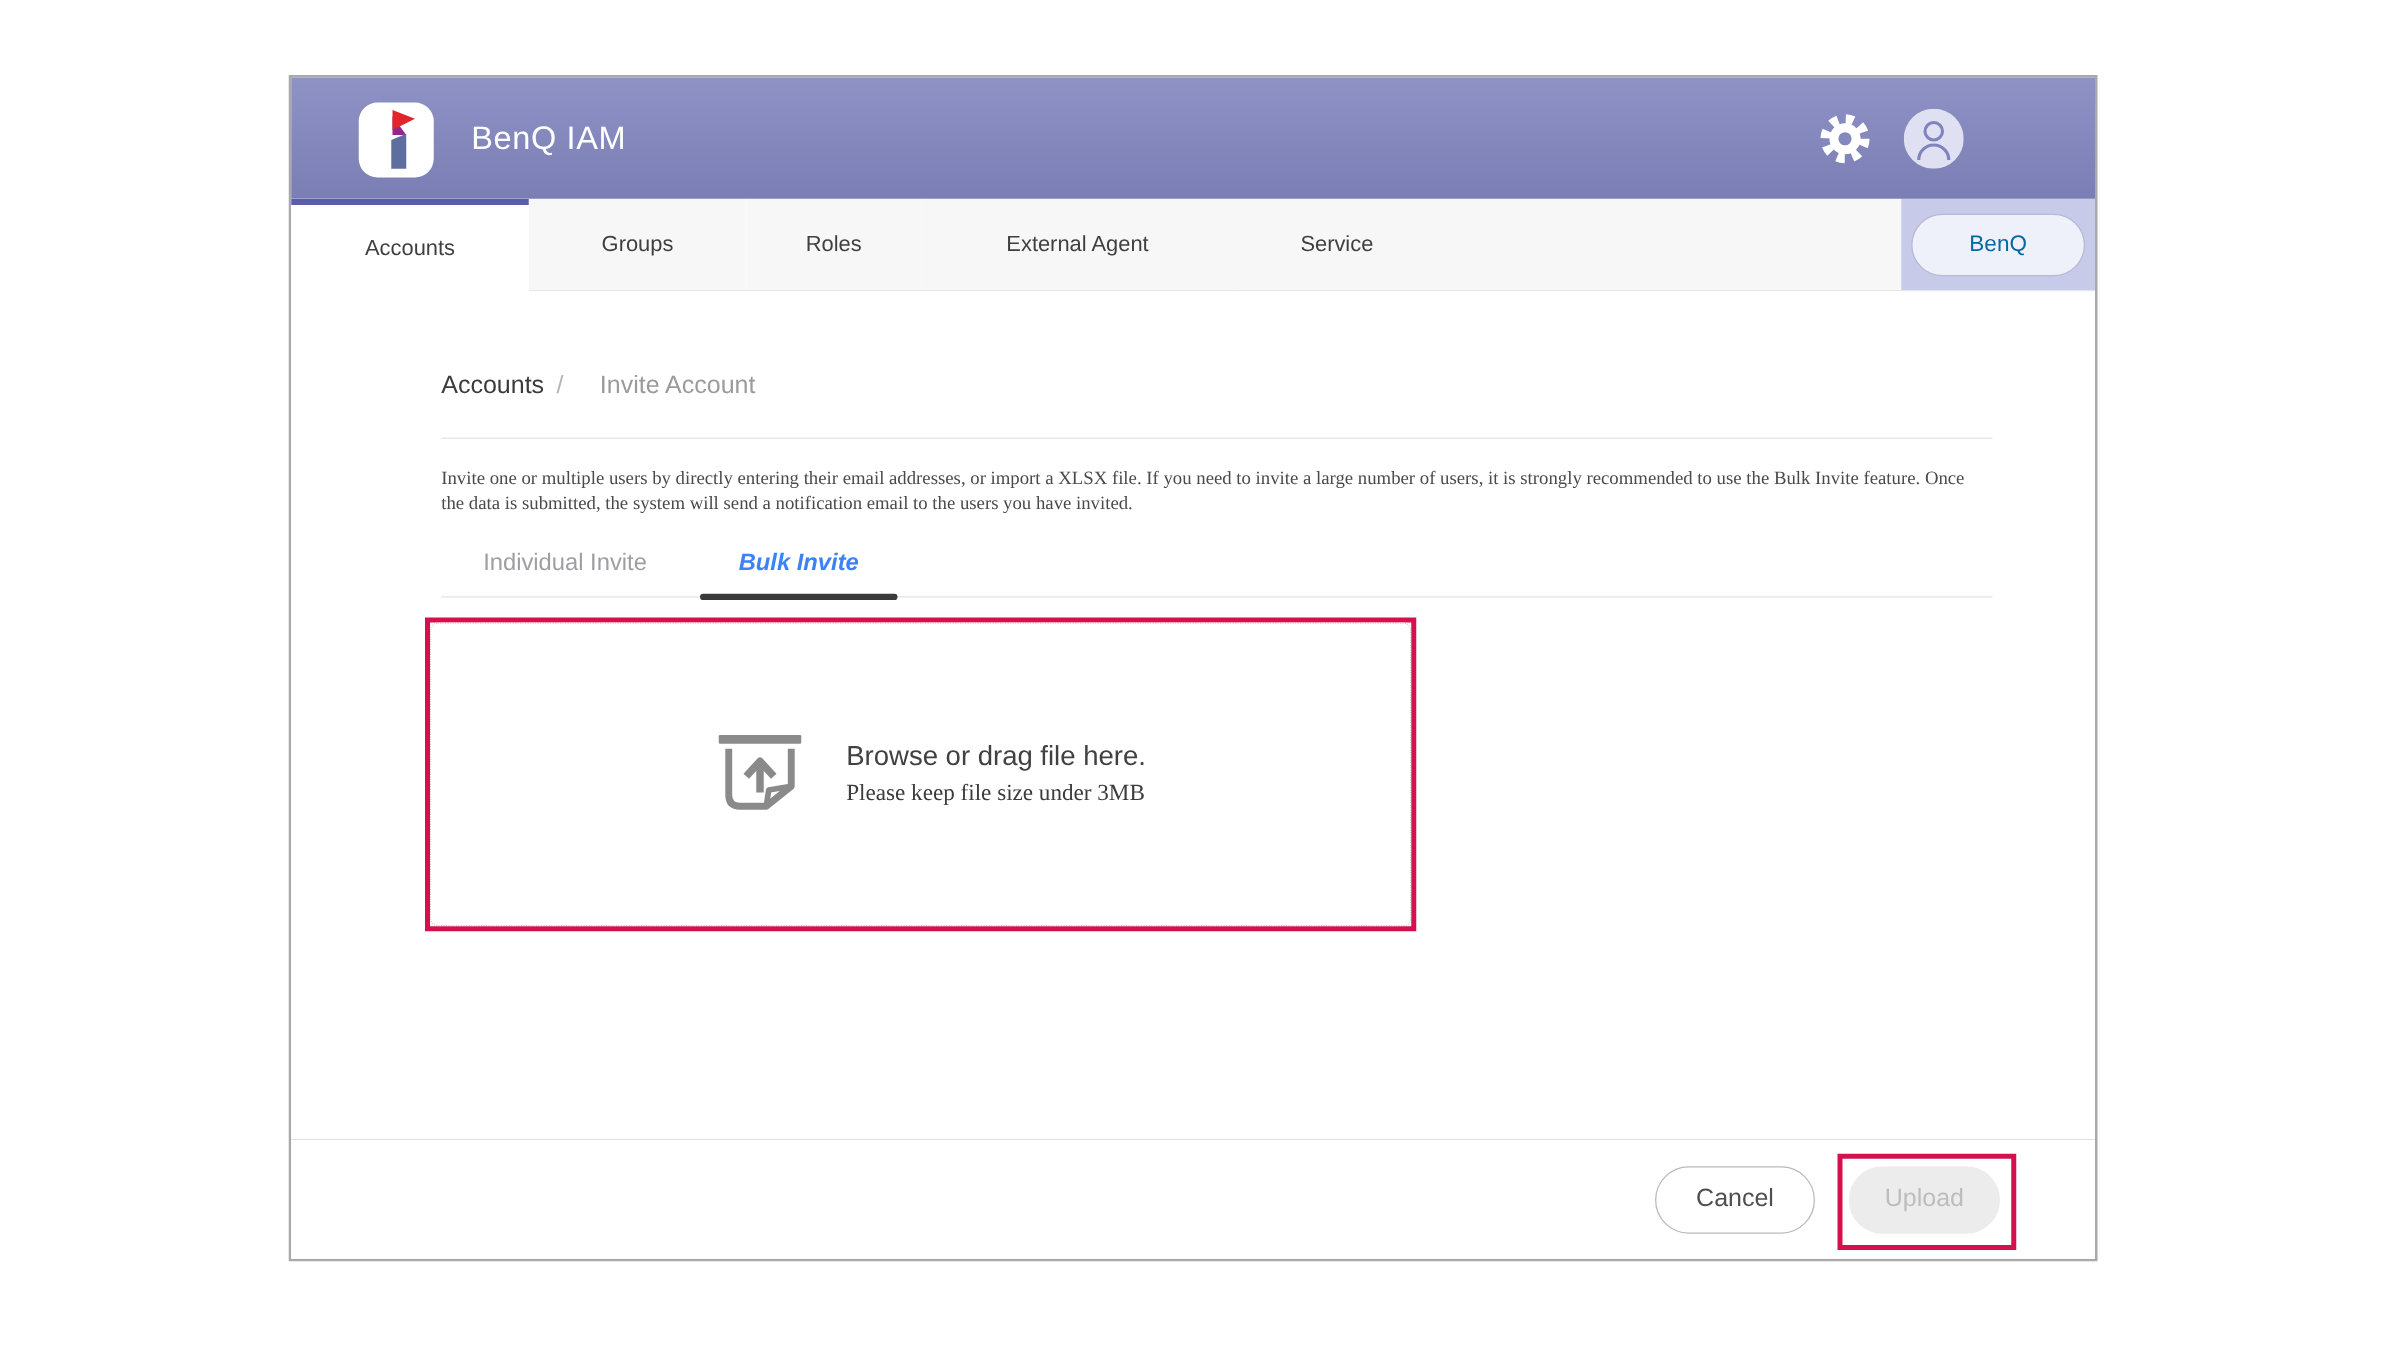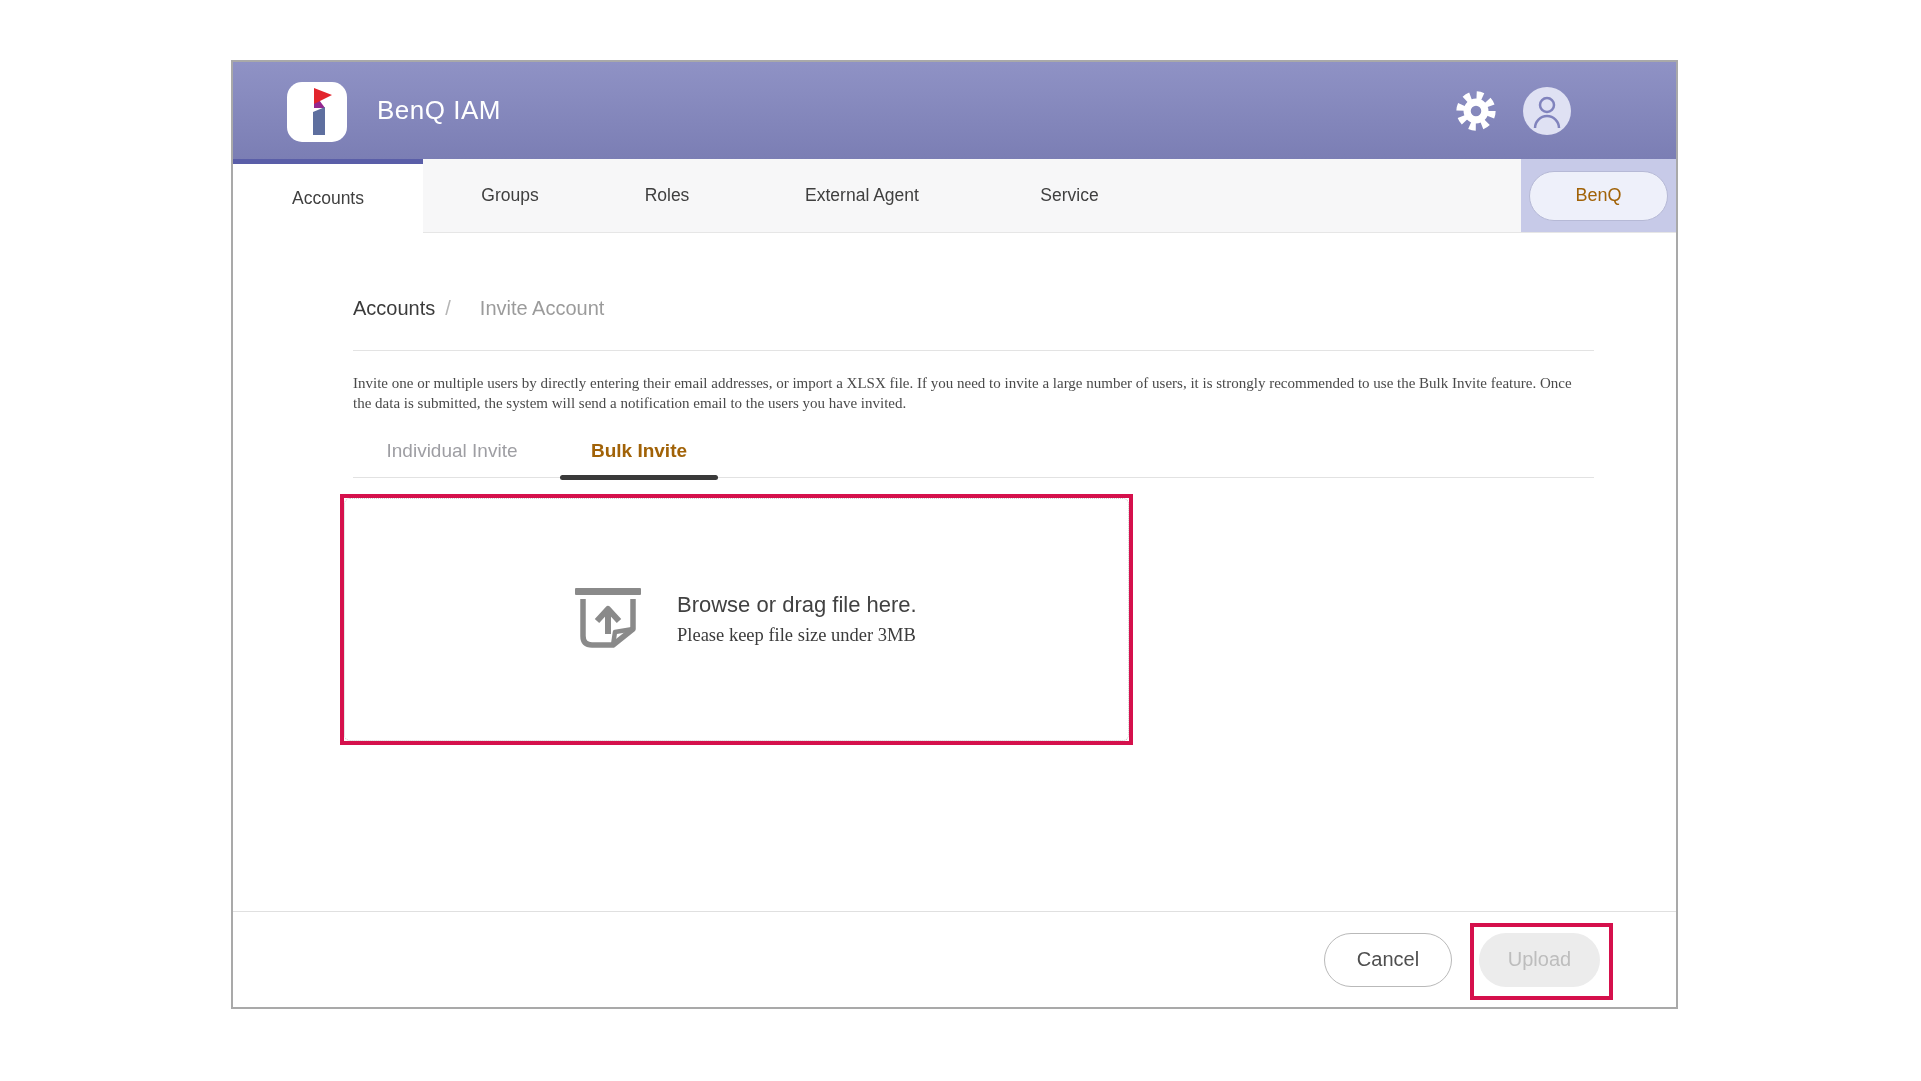--- a/index.html
+++ b/index.html
@@ -26,37 +26,37 @@
   }
   .tab-inactive { background:#f7f7f8; border-bottom:1px solid #e6e6e6; }
   .t-groups { width:174px; }
   .t-roles { width:140px; }
   .t-extagent { width:250px; }
   .t-service { width:165px; }
   .tab-filler { flex:1; background:#f7f7f8; border-bottom:1px solid #e6e6e6; }
   .org-section { width:155px; background:#c7cae8; border-bottom:1px solid #e6e6e6; display:flex; align-items:center; justify-content:center; }
   .org-pill {
     width:139px; height:50px; border-radius:25px; background:#eef0fa; border:1px solid #b6b9d6;
-    color:#a16207; font-size:18px; display:flex; align-items:center; justify-content:center; cursor:pointer;text-align:center;
+    color:#0369a1; font-size:18px; display:flex; align-items:center; justify-content:center; cursor:pointer;text-align:center;
   }
   
   .content { flex:1 1 auto; background:#ffffff; position:relative; }
   .breadcrumb { margin:64px 82px 0 120px; font-size:20px; display:flex; align-items:baseline; gap:10px; }
   .bc-root { color:#3b3b3b; }
   .bc-sep { color:#b5b5b5; }
   .bc-current { color:#9b9b9b;margin-left:19px; }
   .bc-divider { margin:30px 82px 0 120px; border-top:1px solid #e3e3e3; }
   .intro {
     margin:22px 84px 0 120px; font-family:"Liberation Serif", serif; font-size:15px;
     color:#4a4a4a; line-height:1.36;
   }
   .subtabs { margin:12px 82px 0 120px; display:flex; border-bottom:1px solid #e2e2e2; height:52px; }
   .subtab { display:flex; align-items:center; justify-content:center; font-size:19px; cursor:pointer; position:relative; }
   .subtab-inactive { width:198px; color:#9e9ea3; }
-  .subtab-active { width:158px; color:#a16207; font-weight:bold; margin-left:9px; }
+  .subtab-active { width:158px; color:#3b82f6; font-weight:bold; margin-left:9px;font-style:italic; }
   .subtab-underline { position:absolute; left:0; right:0; bottom:-3px; height:5px; background:#3a3a3a; border-radius:3px; }
   .download-line { margin:30px 82px 0 120px; font-family:"Liberation Serif", serif; font-size:20px; color:#1f1f1f; }
   .xlsx-link { color:#7476ce; text-decoration:underline; cursor:pointer; }
   .dropzone-annotation {
     margin:16px 0 0 107px; width:793px; height:251px; border:4px solid #d5104c; background:#ffffff;
   }
   .dropzone {
     width:100%; height:100%; border:1px dotted #cccccc; border-radius:6px;
     display:flex; align-items:center; padding-left:226px; gap:32px; cursor:pointer; background:#ffffff;
   }

